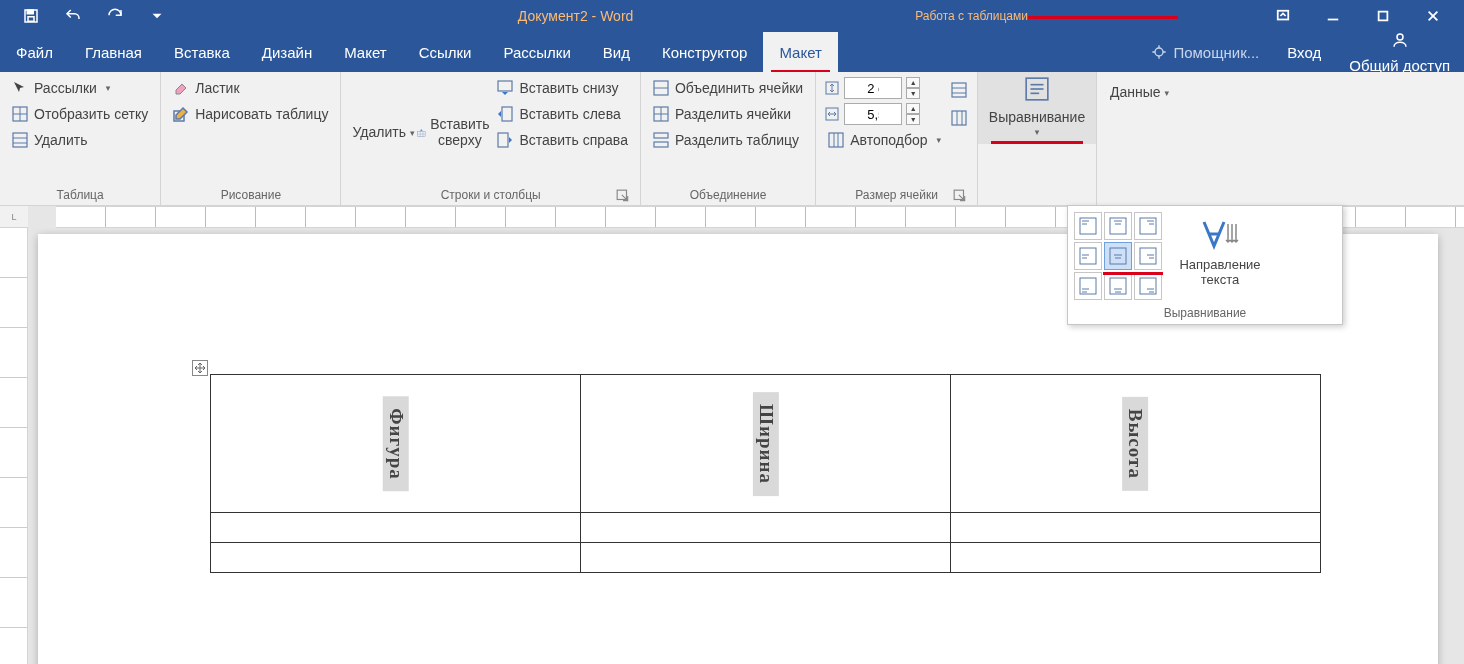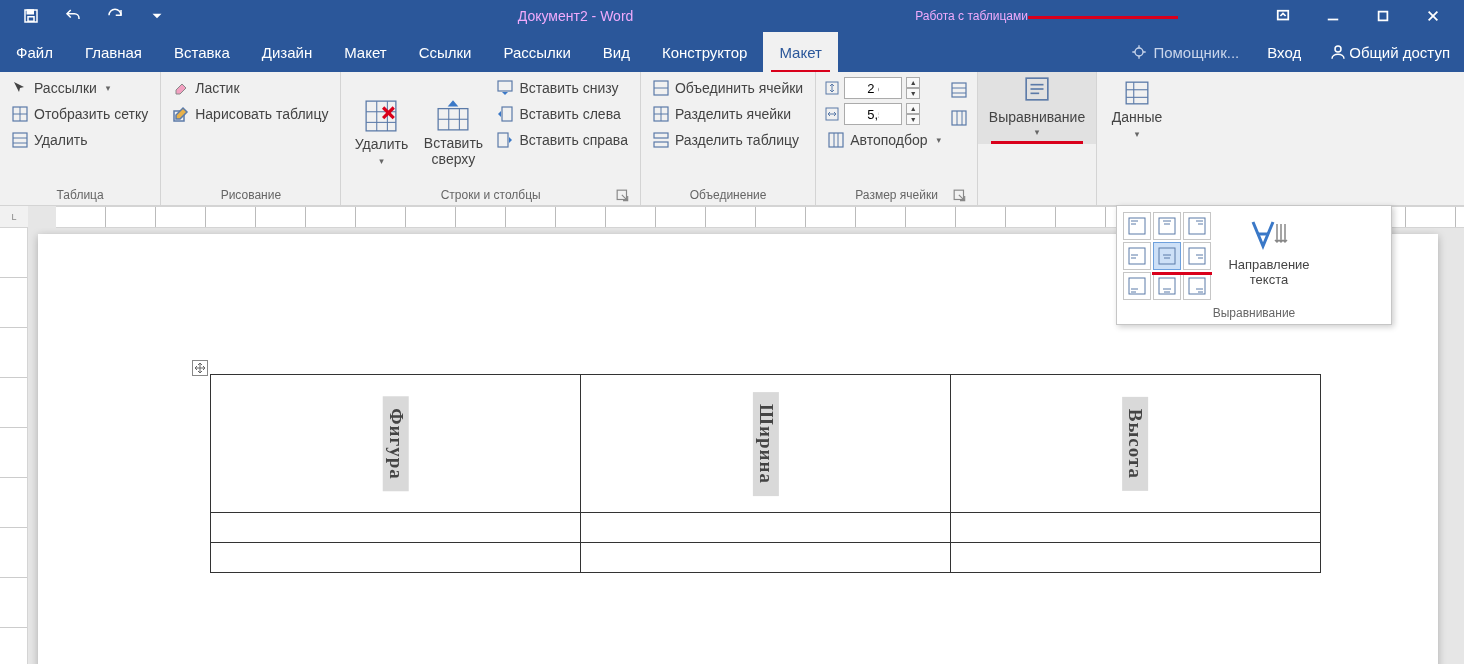--- a/index.html
+++ b/index.html
@@ -1,63 +1,63 @@
 <!DOCTYPE html>
 <html><head>
 <meta charset="utf-8">
 <style>
 * { margin: 0; padding: 0; box-sizing: border-box; font-family: "Segoe UI", Tahoma, sans-serif; }
 body { background: #e6e6e6; width: 1464px; height: 664px; overflow: hidden; font-size: 13px; color: #444; }
 
 
-.titlebar { height: 32px; background: #2b579a; display: flex; align-items: center; color: #f0abfc; }
+.titlebar { height: 32px; background: #2b579a; display: flex; align-items: center; color: #fdba74; }
 .qat { display: flex; align-items: center; gap: 0; padding-left: 10px; }
 .qat-btn { width: 42px; height: 32px; display: flex; align-items: center; justify-content: center; cursor: pointer; }
 .qat-btn svg { width: 18px; height: 18px; }
 .doc-title { flex: 1; text-align: center; font-size: 14px; padding-left: 80px; }
 .context-tab { padding: 0 22px; height: 32px; display: flex; flex-direction: row; align-items: center; justify-content: center; background: #2b579a; font-size: 12px; position: relative; }
 .context-underline { width: 150px; height: 3px; background: #d9001b; margin-top: 2px; }
 .win-controls { display: flex; gap: 4px; padding-right: 8px; }
 .win-btn { width: 46px; height: 32px; display: flex; align-items: center; justify-content: center; cursor: pointer; }
 .win-btn svg { width: 14px; height: 14px; stroke: #fff; stroke-width: 2; fill: none; }
 
 
 .menubar { height: 40px; background: #2b579a; display: flex; align-items: center; color: #fff; font-size: 15px; }
 .menu-item { padding: 0 16px; height: 40px; display: flex; align-items: center; cursor: pointer; }
 .menu-item.active { background: #f1f1f1; color: #2b579a; position: relative; }
 .menu-underline { position: absolute; bottom: -1px; left: 8px; right: 8px; height: 3px; background: #d9001b; }
 .menubar-right { margin-left: auto; display: flex; align-items: center; }
 .tell-me { display: flex; align-items: center; gap: 6px; color: #c9d5eb; padding: 0 14px; }
 .sign-in { padding: 0 14px; }
-.share { display: flex; align-items: center; gap: 2px; padding: 0 14px; }
+.share { display: flex; align-items: center; gap: 8px; padding: 0 14px; flex-direction: column; }
 
 
 .ribbon { height: 134px; background: #f1f1f1; border-bottom: 1px solid #d4d4d4; display: flex; position: relative; }
 .group { border-right: 1px solid #d4d4d4; padding: 4px 8px 0 8px; display: flex; flex-direction: column; position: relative; }
 .group-body { flex: 1; display: flex; gap: 4px; }
 .group-label { text-align: center; font-size: 12px; color: #666; height: 20px; display: flex; align-items: center; justify-content: center; position: relative; }
 .launcher { position: absolute; right: 2px; bottom: 2px; width: 14px; height: 14px; }
 .col { display: flex; flex-direction: column; gap: 2px; }
 .row-btn { display: flex; align-items: center; gap: 6px; height: 24px; padding: 0 4px; cursor: pointer; font-size: 14px; white-space: nowrap; }
-.big-btn { width: 72px; display: flex; flex-direction: column; align-items: center; justify-content: center; gap: 4px; cursor: pointer; padding-top: 4px; }
+.big-btn { width: 72px; display: flex; flex-direction: row; align-items: center; justify-content: center; gap: 4px; cursor: pointer; padding-top: 4px; }
 .big-btn.narrow { width: 64px; }
 .big-btn-label { font-size: 14px; text-align: center; line-height: 1.1; }
 .icon { width: 16px; height: 16px; display: inline-flex; align-items: center; justify-content: center; }
 .icon svg { width: 16px; height: 16px; }
 .spinbox { display: flex; align-items: center; gap: 4px; height: 24px; }
 .spinbox input { width: 58px; height: 22px; border: 1px solid #ababab; background: #fff; font-size: 13px; padding: 0 22px; text-align: left; }
 .spinners { display: flex; flex-direction: column; }
 .spin { width: 14px; height: 11px; border: 1px solid #ababab; background: #f9f9f9; font-size: 7px; display: flex; align-items: center; justify-content: center; cursor: pointer; }
 .align-split { display: flex; flex-direction: column; align-items: center; gap: 2px; padding: 4px 6px 0 6px; width: 118px; cursor: pointer; background: #e1e1e1; }
 .align-split .big-btn-label { margin-top: 6px; }
 .align-underline { width: 92px; height: 3px; background: #d9001b; margin-top: 2px; }
 .dropdown-caret { font-size: 9px; color: #666; }
 
 
-.popup { position: absolute; top: 205px; left: 1116px; width: 276px; background: #fff; border: 1px solid #c6c6c6; box-shadow: 2px 2px 6px rgba(0,0,0,.2); z-index: 50; padding: 6px 6px 4px 6px; }
+.popup { position: absolute; top: 205px; left: 1067px; width: 276px; background: #fff; border: 1px solid #c6c6c6; box-shadow: 2px 2px 6px rgba(0,0,0,.2); z-index: 50; padding: 6px 6px 4px 6px; }
 .popup-body { display: flex; gap: 6px; }
 .align-grid { display: flex; flex-direction: column; gap: 2px; }
 .align-row { display: flex; gap: 2px; }
 .align-cell { width: 28px; height: 28px; border: 1px solid #c6c6c6; background: #fff; display: flex; align-items: center; justify-content: center; cursor: pointer; }
 .align-cell.sel { background: #cde0f7; border-color: #6ea0dc; position: relative; }
 .cell-underline { position: absolute; bottom: -6px; left: -2px; width: 60px; height: 3px; background: #d9001b; }
 .popup-big { display: flex; flex-direction: column; align-items: center; justify-content: flex-start; gap: 4px; width: 104px; cursor: pointer; padding-top: 2px; }
 .popup-big.narrow { width: 62px; }
 .popup-label { font-size: 13px; text-align: center; line-height: 1.15; }
 .popup-footer { text-align: center; font-size: 12px; color: #666; margin-top: 6px; }

